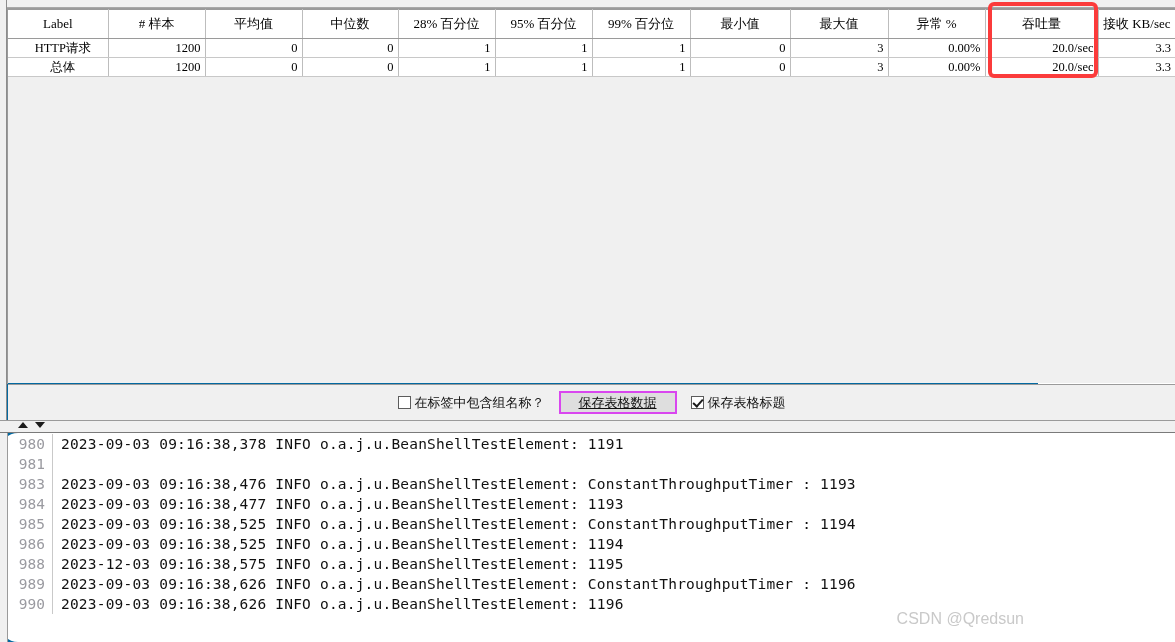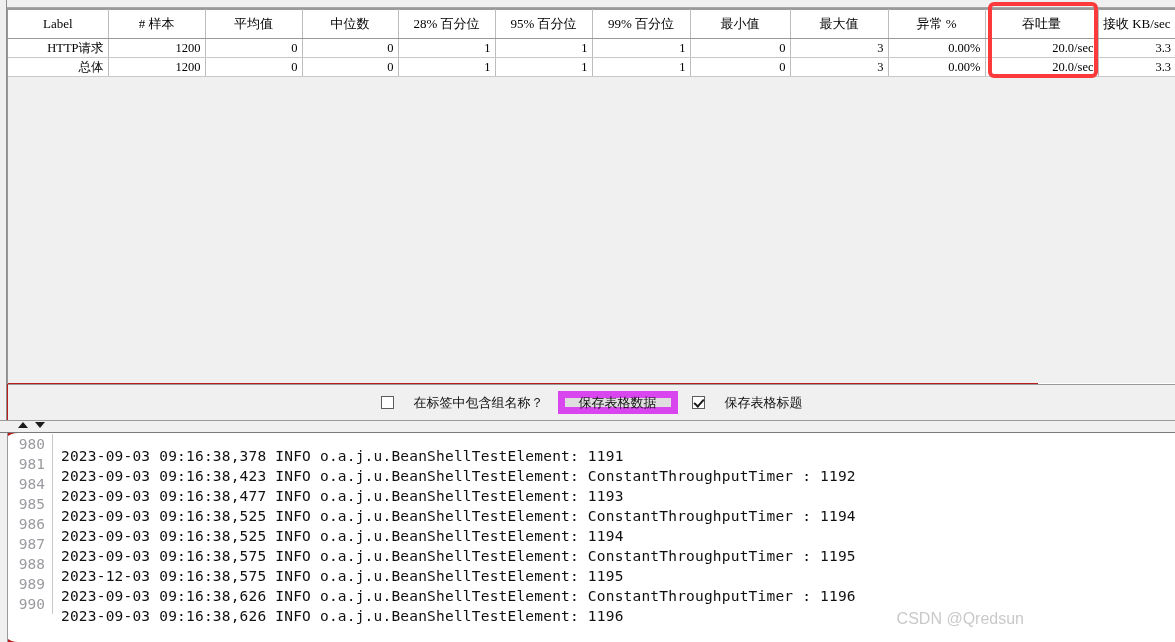--- a/index.html
+++ b/index.html
@@ -12,21 +12,21 @@
     height: 642px;
     overflow: hidden;
     font-family: "Liberation Sans", sans-serif;
     font-size: 12px;
     color: #000;
   }
   #app {
     position: relative;
     width: 1038px;
     height: 642px;
-    background: #b91c1c;
+    background: #0369a1;
   }
 
   
   .top-strip {
     position: absolute;
     left: 0; top: 0;
     width: 1175px; height: 8px;
     background: #f0f0f0;
     border-bottom: 1px solid #a8a8a8;
     box-sizing: border-box;
@@ -76,21 +76,21 @@
     border-right: 1px solid #bdbdbd;
     border-bottom: 1px solid #c8c8c8;
     font-size: 12.5px;
     font-family: "Liberation Serif", serif;
     padding: 0 4px;
     white-space: nowrap;
     overflow: hidden;
     color: #000;
   }
   table.results td.num { text-align: right; }
-  table.results td.txt { text-align: right; padding-left: 14px; }
+  table.results td.txt { text-align: center; padding-left: 14px; }
   table.results th:last-child,
   table.results td:last-child { border-right: none; }
 
   .table-body-filler {
     position: absolute;
     left: 8px;
     top: 77px;
     width: 1167px;
     height: 306px;
     background: #f0f0f0;
@@ -123,21 +123,21 @@
     left: 8px; top: 384px;
     width: 1167px; height: 36px;
     background: #f0f0f0;
     border-top: 1px solid #9a9a9a;
     box-sizing: border-box;
     display: flex;
     align-items: center;
     justify-content: center;
     gap: 14px;
   }
-  .cb-row { display: flex; align-items: center; gap: 20px; }
+  .cb-row { display: flex; align-items: center; gap: 4px; }
   .checkbox {
     width: 13px; height: 13px;
     border: 1px solid #5c5c5c;
     background: #ffffff;
     box-sizing: border-box;
     position: relative;
     flex: 0 0 auto;
   }
   .checkbox.checked::after {
     content: "";
@@ -152,30 +152,31 @@
     font-size: 13px;
     font-family: "Liberation Sans", sans-serif;
     color: #111;
     white-space: nowrap;
   }
   .save-btn {
     height: 23px;
     min-width: 118px;
     padding: 0 14px;
     background: #dedede;
-    border: 7px solid #d946ef;
+    border: 2px solid #d946ef;
     color: #111;
     font-size: 13px;
     font-family: "Liberation Sans", sans-serif;
     white-space: nowrap;
     display: flex;
     align-items: center;
     justify-content: center;
     box-sizing: border-box;
     cursor: default;
+    text-decoration: underline;
   }
 
   
   .splitter {
     position: absolute;
     left: 0; top: 420px;
     width: 1175px; height: 13px;
     background: #f0f0f0;
     border-top: 1px solid #9a9a9a;
     border-bottom: 1px solid #7a7a7a;
@@ -242,21 +243,20 @@
     padding-right: 7px;
     border-right: 1px solid #c9c9c9;
     box-sizing: border-box;
     font-family: "DejaVu Sans Mono", monospace;
     font-size: 14.5px;
   }
   .log-text {
     padding-left: 8px;
     color: #101010;
     letter-spacing: 0.2px;
-    margin-top: 12px;
   }
 
   .watermark {
     position: absolute;
     right: 14px;
     bottom: 14px;
     font-family: "Liberation Sans", sans-serif;
     font-size: 16px;
     color: #c9c9c9;
     z-index: 60;
@@ -363,39 +363,38 @@
 
   <div class="log-left-edge"></div>
   <div class="log-panel">
     <div class="log-inner">
       <div class="log-line">
         <span class="gutter">980</span>
         <span class="log-text">2023-09-03 09:16:38,378 INFO o.a.j.u.BeanShellTestElement: 1191</span>
       </div>
       <div class="log-line">
         <span class="gutter">981</span>
-        <span class="log-text">2023-09-03 09:16:38,423 INFO o.a.j.u.BeanShellTestElement: ConstantThroughputTimer : 1192</span>
+      </div>
+      <div class="log-line">
+        <span class="gutter">983</span>
+        <span class="log-text">2023-09-03 09:16:38,476 INFO o.a.j.u.BeanShellTestElement: ConstantThroughputTimer : 1193</span>
       </div>
       <div class="log-line">
         <span class="gutter">984</span>
         <span class="log-text">2023-09-03 09:16:38,477 INFO o.a.j.u.BeanShellTestElement: 1193</span>
       </div>
       <div class="log-line">
         <span class="gutter">985</span>
         <span class="log-text">2023-09-03 09:16:38,525 INFO o.a.j.u.BeanShellTestElement: ConstantThroughputTimer : 1194</span>
       </div>
       <div class="log-line">
         <span class="gutter">986</span>
         <span class="log-text">2023-09-03 09:16:38,525 INFO o.a.j.u.BeanShellTestElement: 1194</span>
       </div>
       <div class="log-line">
-        <span class="gutter">987</span>
-        <span class="log-text">2023-09-03 09:16:38,575 INFO o.a.j.u.BeanShellTestElement: ConstantThroughputTimer : 1195</span>
-      </div>
-      <div class="log-line">
         <span class="gutter">988</span>
         <span class="log-text">2023-12-03 09:16:38,575 INFO o.a.j.u.BeanShellTestElement: 1195</span>
       </div>
       <div class="log-line">
         <span class="gutter">989</span>
         <span class="log-text">2023-09-03 09:16:38,626 INFO o.a.j.u.BeanShellTestElement: ConstantThroughputTimer : 1196</span>
       </div>
       <div class="log-line">
         <span class="gutter">990</span>
         <span class="log-text">2023-09-03 09:16:38,626 INFO o.a.j.u.BeanShellTestElement: 1196</span>

